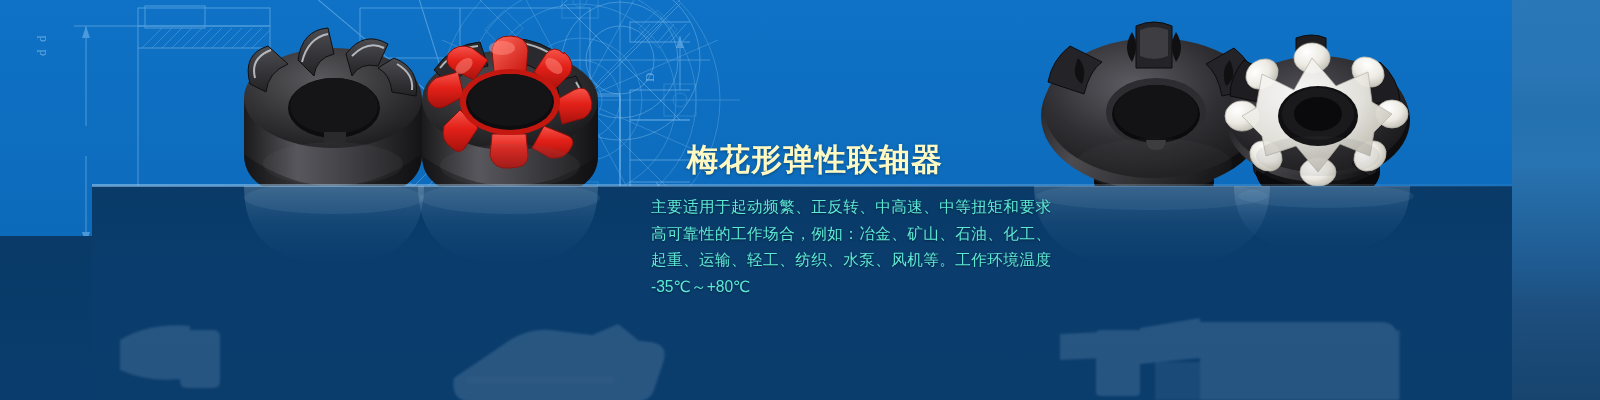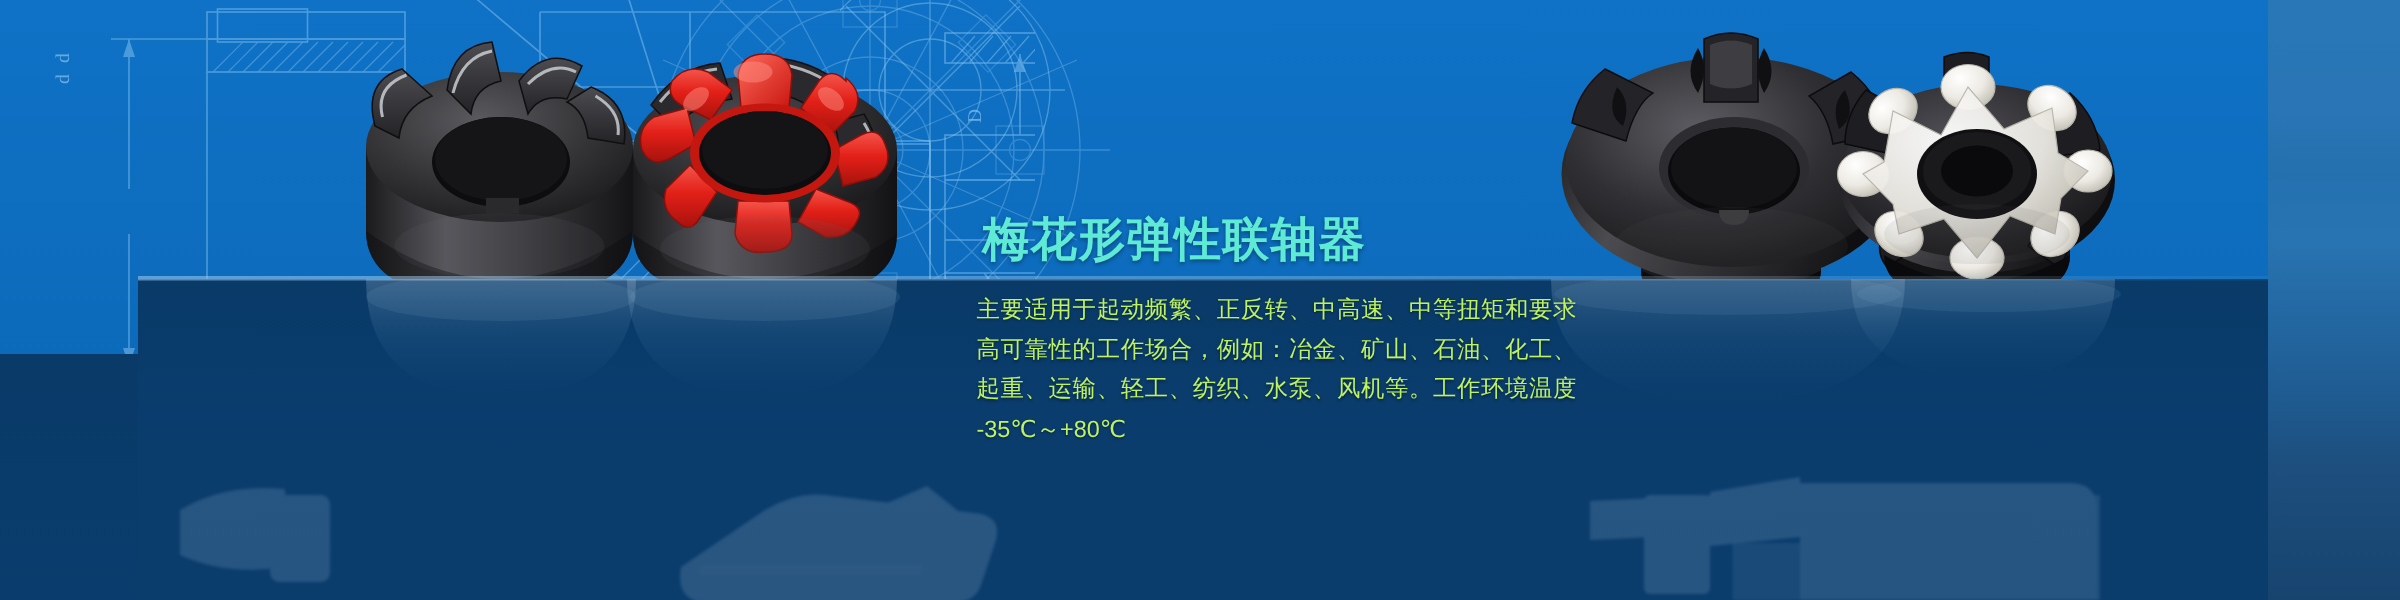--- a/index.html
+++ b/index.html
@@ -24,27 +24,27 @@
   
   #seam{left:92px;top:184px;width:1420px;height:3px;
     background:linear-gradient(90deg,rgba(160,205,240,.55),rgba(190,220,245,.30) 55%,rgba(120,180,230,.10));}
   
   #blueprint{left:-10px;top:-14px;width:700px;height:300px;opacity:.85;}
   #blueprint2{left:430px;top:-40px;width:320px;height:290px;opacity:.7;}
   
   .ghost{opacity:.16;filter:blur(1.2px);}
   
   #title{
-    position:absolute;left:655px;top:139px;
-    color:#5eead4;font-size:31px;font-weight:bold;letter-spacing:1px;
+    position:absolute;left:687px;top:139px;
+    color:#fef9c3;font-size:31px;font-weight:bold;letter-spacing:1px;
     text-shadow:0 1px 3px rgba(0,0,0,.35);white-space:nowrap;
   }
   #body-text{
     position:absolute;left:651px;top:194px;width:400px;
-    color:#bef264;font-size:15.6px;line-height:26.5px;
+    color:#5eead4;font-size:15.6px;line-height:26.5px;
     text-align:justify;text-shadow:0 1px 2px rgba(0,0,0,.45);
   }
   #body-text p{margin:0;}
   #body-text p.last{text-indent:0;}
 </style>
 </head>
 <body>
 
 <div id="banner">
 

